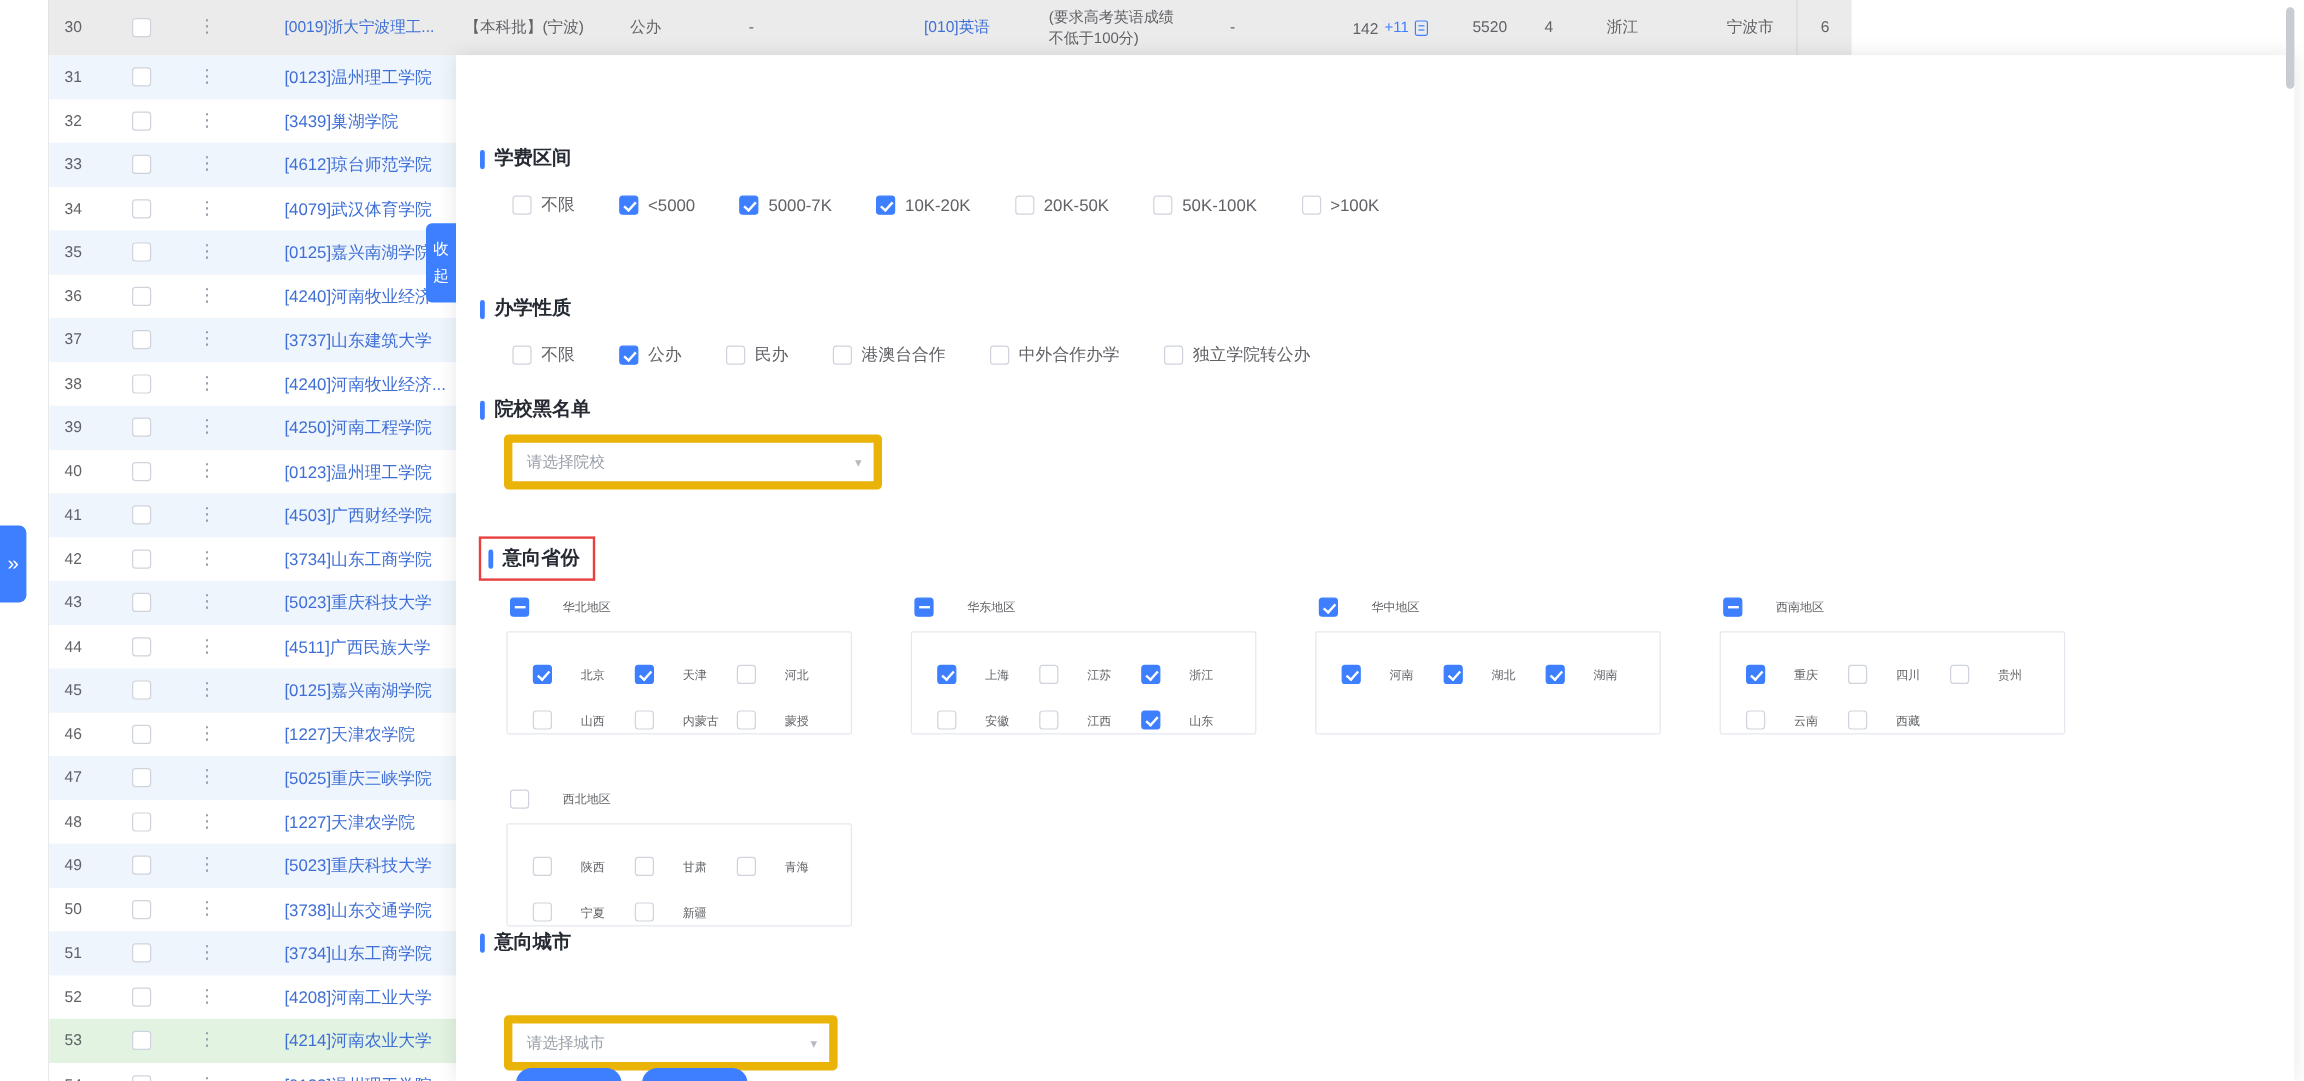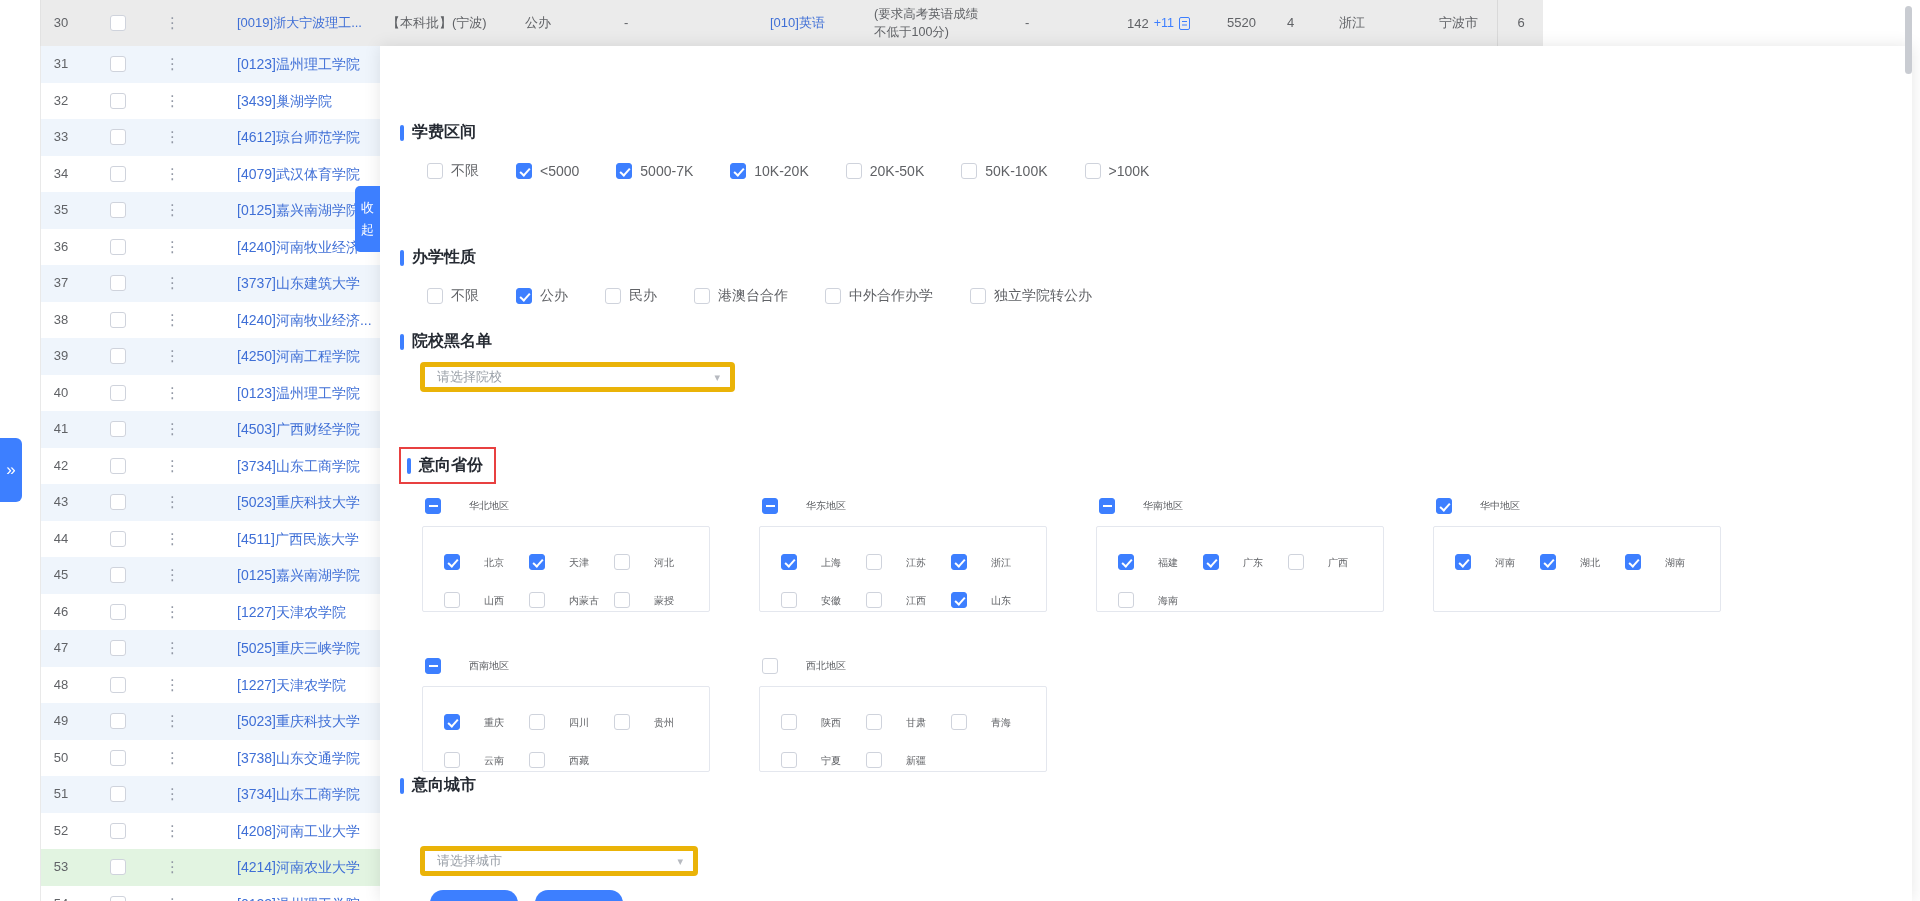--- a/index.html
+++ b/index.html
@@ -56,21 +56,21 @@
   .t-cities { left:20px; top:729px; }
   .red-title { position:absolute; left:19px; top:401px; border:2px solid #e84040;
     padding:6px 11px 6px 6px; display:flex; align-items:center; gap:8px;
     font-size:16px; font-weight:700; color:#262b33; }
   .red-title .bar { width:4px; height:16px; border-radius:2px; background:var(--accent); }
   .opts { position:absolute; display:flex; gap:37px; height:22px; align-items:center; }
   #tuition-options { left:47px; top:114px; }
   #nature-options { left:47px; top:239px; }
   .opt { display:inline-flex; align-items:center; gap:8px; font-size:14px; color:#606266;
     cursor:pointer; white-space:nowrap; }
-  .dd { position:absolute; height:30px; border:5px solid #eab308; border-radius:4px; background:#fff;
+  .dd { position:absolute; height:46px; border:7px solid #eab308; border-radius:4px; background:#fff;
     display:flex; align-items:center; padding:0 10px 0 12px; font-size:13px; color:#9aa0a8; cursor:pointer; }
   #dd-blacklist { left:40px; top:316px; width:315px; }
   #dd-cities { left:40px; top:800px; width:278px; }
   .dd .chev { margin-left:auto; color:#b7bac0; font-size:11px; }
 
   .regions { position:absolute; left:42px; top:450px; display:grid;
     grid-template-columns:repeat(4,288px); column-gap:49px; row-gap:44px; }
   .region .rhead { display:flex; align-items:center; gap:28px; height:20px;
     margin-bottom:10px; padding-left:3px; font-size:10px; cursor:pointer; }
   .region .rbox { width:288px; height:86px; border:1px solid #e4e7ee; border-radius:2px;
@@ -408,44 +408,20 @@
               <span>江西</span>
             </label>
             <label class="prov">
               <span class="cbsq on"></span>
               <span>山东</span>
             </label>
           </div>
         </div>
         <div class="region">
           <div class="rhead">
-            <span class="cbsq ind"></span>
-            <span>华南地区</span>
-          </div>
-          <div class="rbox">
-            <label class="prov">
-              <span class="cbsq on"></span>
-              <span>福建</span>
-            </label>
-            <label class="prov">
-              <span class="cbsq on"></span>
-              <span>广东</span>
-            </label>
-            <label class="prov">
-              <span class="cbsq"></span>
-              <span>广西</span>
-            </label>
-            <label class="prov">
-              <span class="cbsq"></span>
-              <span>海南</span>
-            </label>
-          </div>
-        </div>
-        <div class="region">
-          <div class="rhead">
             <span class="cbsq on"></span>
             <span>华中地区</span>
           </div>
           <div class="rbox">
             <label class="prov">
               <span class="cbsq on"></span>
               <span>河南</span>
             </label>
             <label class="prov">
               <span class="cbsq on"></span>

